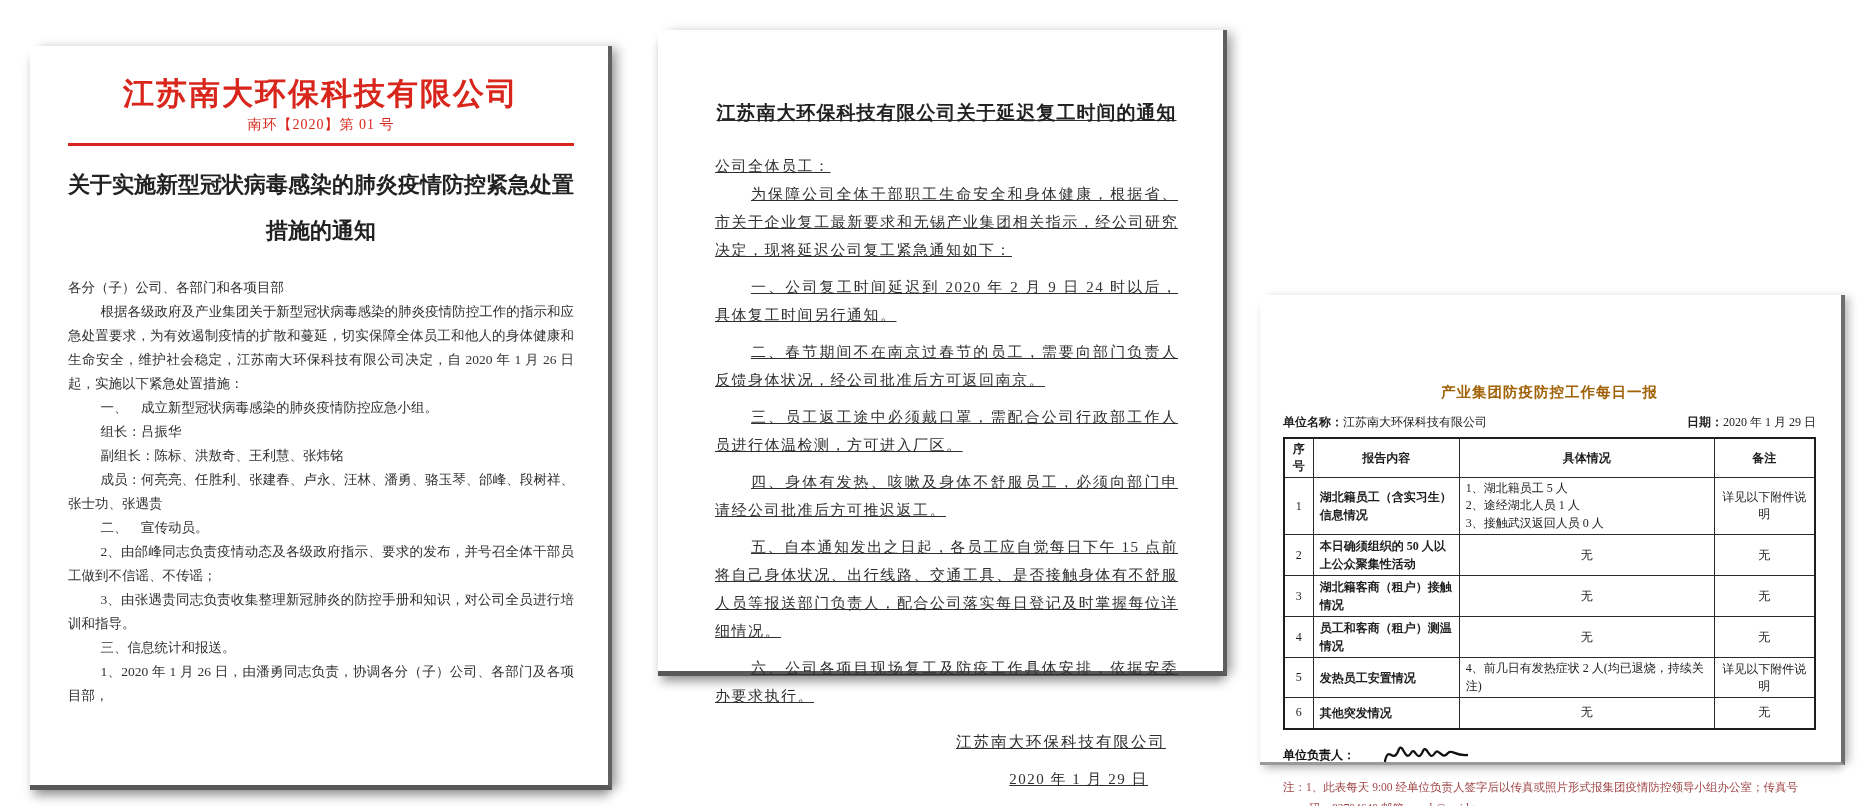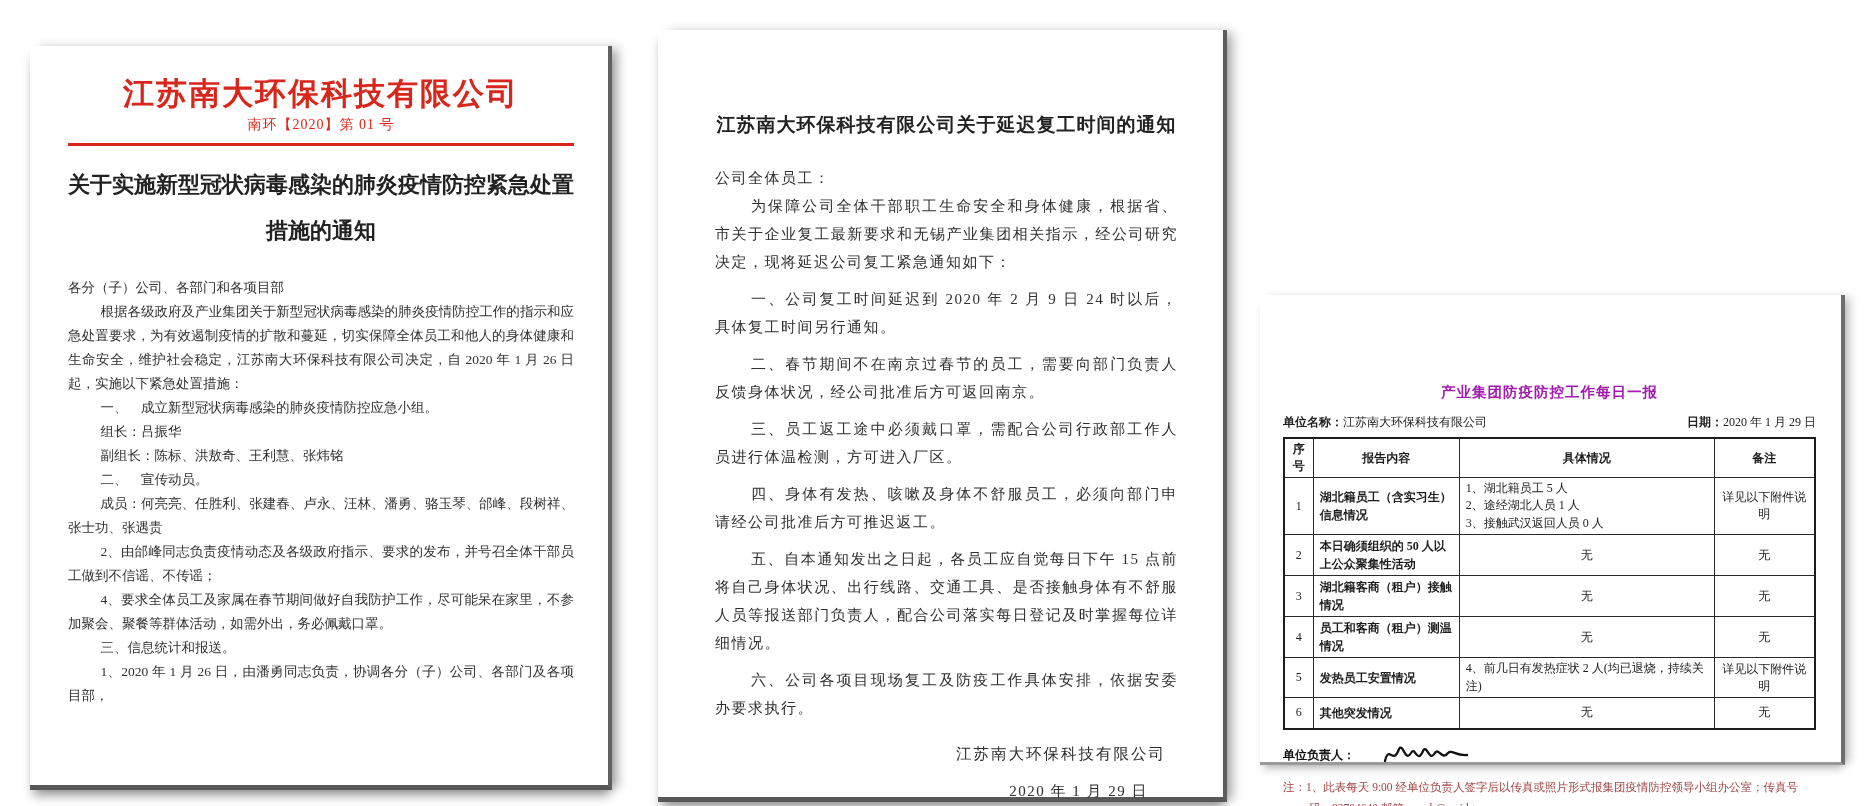--- a/index.html
+++ b/index.html
@@ -21,43 +21,44 @@
   .p1-docno{margin-top:4px;text-align:center;color:#d9261c;font-size:14px;letter-spacing:1px;}
   .p1-redline{margin-top:9px;border-top:3px solid #d9261c;}
   .p1-title{margin-top:16px;text-align:center;font-weight:bold;font-size:22px;
     line-height:46px;color:#222;}
   .p1-body{margin-top:22px;font-size:13.5px;line-height:24px;text-align:justify;color:#303030;}
   .p1-body p{margin:0;}
   .ind{text-indent:2.4em;}
 
   
   .page2{
-    left:658px;top:30px;width:569px;height:772px;
-    padding:12px 45px 0 57px;
+    left:658px;top:30px;width:569px;height:646px;
+    padding:0 45px 0 57px;
     border-right:4px solid #5d5d5d;border-bottom:5px solid #585858;
     box-shadow:8px 0 10px -2px rgba(0,0,0,.28), 0 9px 10px -3px rgba(0,0,0,.35);
+    text-decoration:underline;
   }
   .p2-title{margin-top:70px;text-align:center;font-weight:bold;font-size:19px;
     letter-spacing:1px;color:#222;}
   .p2-body{margin-top:26px;font-size:15px;line-height:28px;letter-spacing:1.5px;
     text-align:justify;color:#303030;}
   .p2-body p{margin:0;}
   .p2-body p.gap{margin-top:9px;}
   .p2-signer{margin-top:22px;text-align:right;padding-right:12px;font-size:15.5px;letter-spacing:2px;}
   .p2-date{margin-top:17px;text-align:right;padding-right:30px;font-size:15px;letter-spacing:1.5px;}
 
   
   .page3{
     left:1260px;top:295px;width:585px;height:470px;
     padding:0 25px 0 23px;
     border-right:4px solid #6e6e6e;border-bottom:3px solid #9a9a9a;
     box-shadow:7px 0 8px -2px rgba(0,0,0,.22), 0 7px 8px -3px rgba(0,0,0,.22);
   }
   .p3-title{margin-top:88px;text-align:center;font-weight:bold;font-size:14.5px;
-    letter-spacing:1px;color:#a21caf;}
+    letter-spacing:1px;color:#a16207;}
   .p3-meta{margin-top:12px;display:flex;justify-content:space-between;font-size:12px;color:#222;}
   .p3-meta b{font-weight:bold;}
   .p3-table{margin-top:6px;width:100%;border-collapse:collapse;border:2px solid #1d1d1d;
     font-size:12px;color:#1d1d1d;table-layout:fixed;}
   .p3-table th,.p3-table td{border:1px solid #2a2a2a;padding:2px 6px;vertical-align:middle;}
   .p3-table th{font-weight:bold;text-align:center;height:26px;}
   .col-no{width:5.5%;} .col-content{width:27.5%;} .col-detail{width:48%;} .col-note{width:19%;}
   .cell-no{text-align:center;}
   .cell-content{font-weight:bold;text-align:left;line-height:1.5;}
   .cell-detail{text-align:center;}
@@ -79,24 +80,24 @@
     <div class="p1-company">江苏南大环保科技有限公司</div>
     <div class="p1-docno">南环【2020】第 01 号</div>
     <div class="p1-redline"></div>
     <div class="p1-title">关于实施新型冠状病毒感染的肺炎疫情防控紧急处置措施的通知</div>
     <div class="p1-body">
       <p>各分（子）公司、各部门和各项目部</p>
       <p class="ind">根据各级政府及产业集团关于新型冠状病毒感染的肺炎疫情防控工作的指示和应急处置要求，为有效遏制疫情的扩散和蔓延，切实保障全体员工和他人的身体健康和生命安全，维护社会稳定，江苏南大环保科技有限公司决定，自 2020 年 1 月 26 日起，实施以下紧急处置措施：</p>
       <p class="ind">一、　成立新型冠状病毒感染的肺炎疫情防控应急小组。</p>
       <p class="ind">组长：吕振华</p>
       <p class="ind">副组长：陈标、洪敖奇、王利慧、张炜铭</p>
+      <p class="ind">成员：何亮亮、任胜利、张建春、卢永、汪林、潘勇、骆玉琴、邰峰、段树祥、张士功、张遇贵</p>
       <p class="ind">二、　宣传动员。</p>
-      <p class="ind">成员：何亮亮、任胜利、张建春、卢永、汪林、潘勇、骆玉琴、邰峰、段树祥、张士功、张遇贵</p>
       <p class="ind">2、由邰峰同志负责疫情动态及各级政府指示、要求的发布，并号召全体干部员工做到不信谣、不传谣；</p>
-      <p class="ind">4、要求全体员工及家属在春节期间做好自我防护工作，尽可能呆在家里，不参加聚会、聚餐等群体活动，如需外出，务必佩戴口罩。</p>
+      <p class="ind">3、由张遇贵同志负责收集整理新冠肺炎的防控手册和知识，对公司全员进行培训和指导。</p>
       <p class="ind">三、信息统计和报送。</p>
       <p class="ind">1、2020 年 1 月 26 日，由潘勇同志负责，协调各分（子）公司、各部门及各项目部，</p>
     </div>
   </div>
 
   <div class="page page2">
     <div class="p2-title">江苏南大环保科技有限公司关于延迟复工时间的通知</div>
     <div class="p2-body">
       <p>公司全体员工：</p>
       <p class="ind">为保障公司全体干部职工生命安全和身体健康，根据省、市关于企业复工最新要求和无锡产业集团相关指示，经公司研究决定，现将延迟公司复工紧急通知如下：</p>

